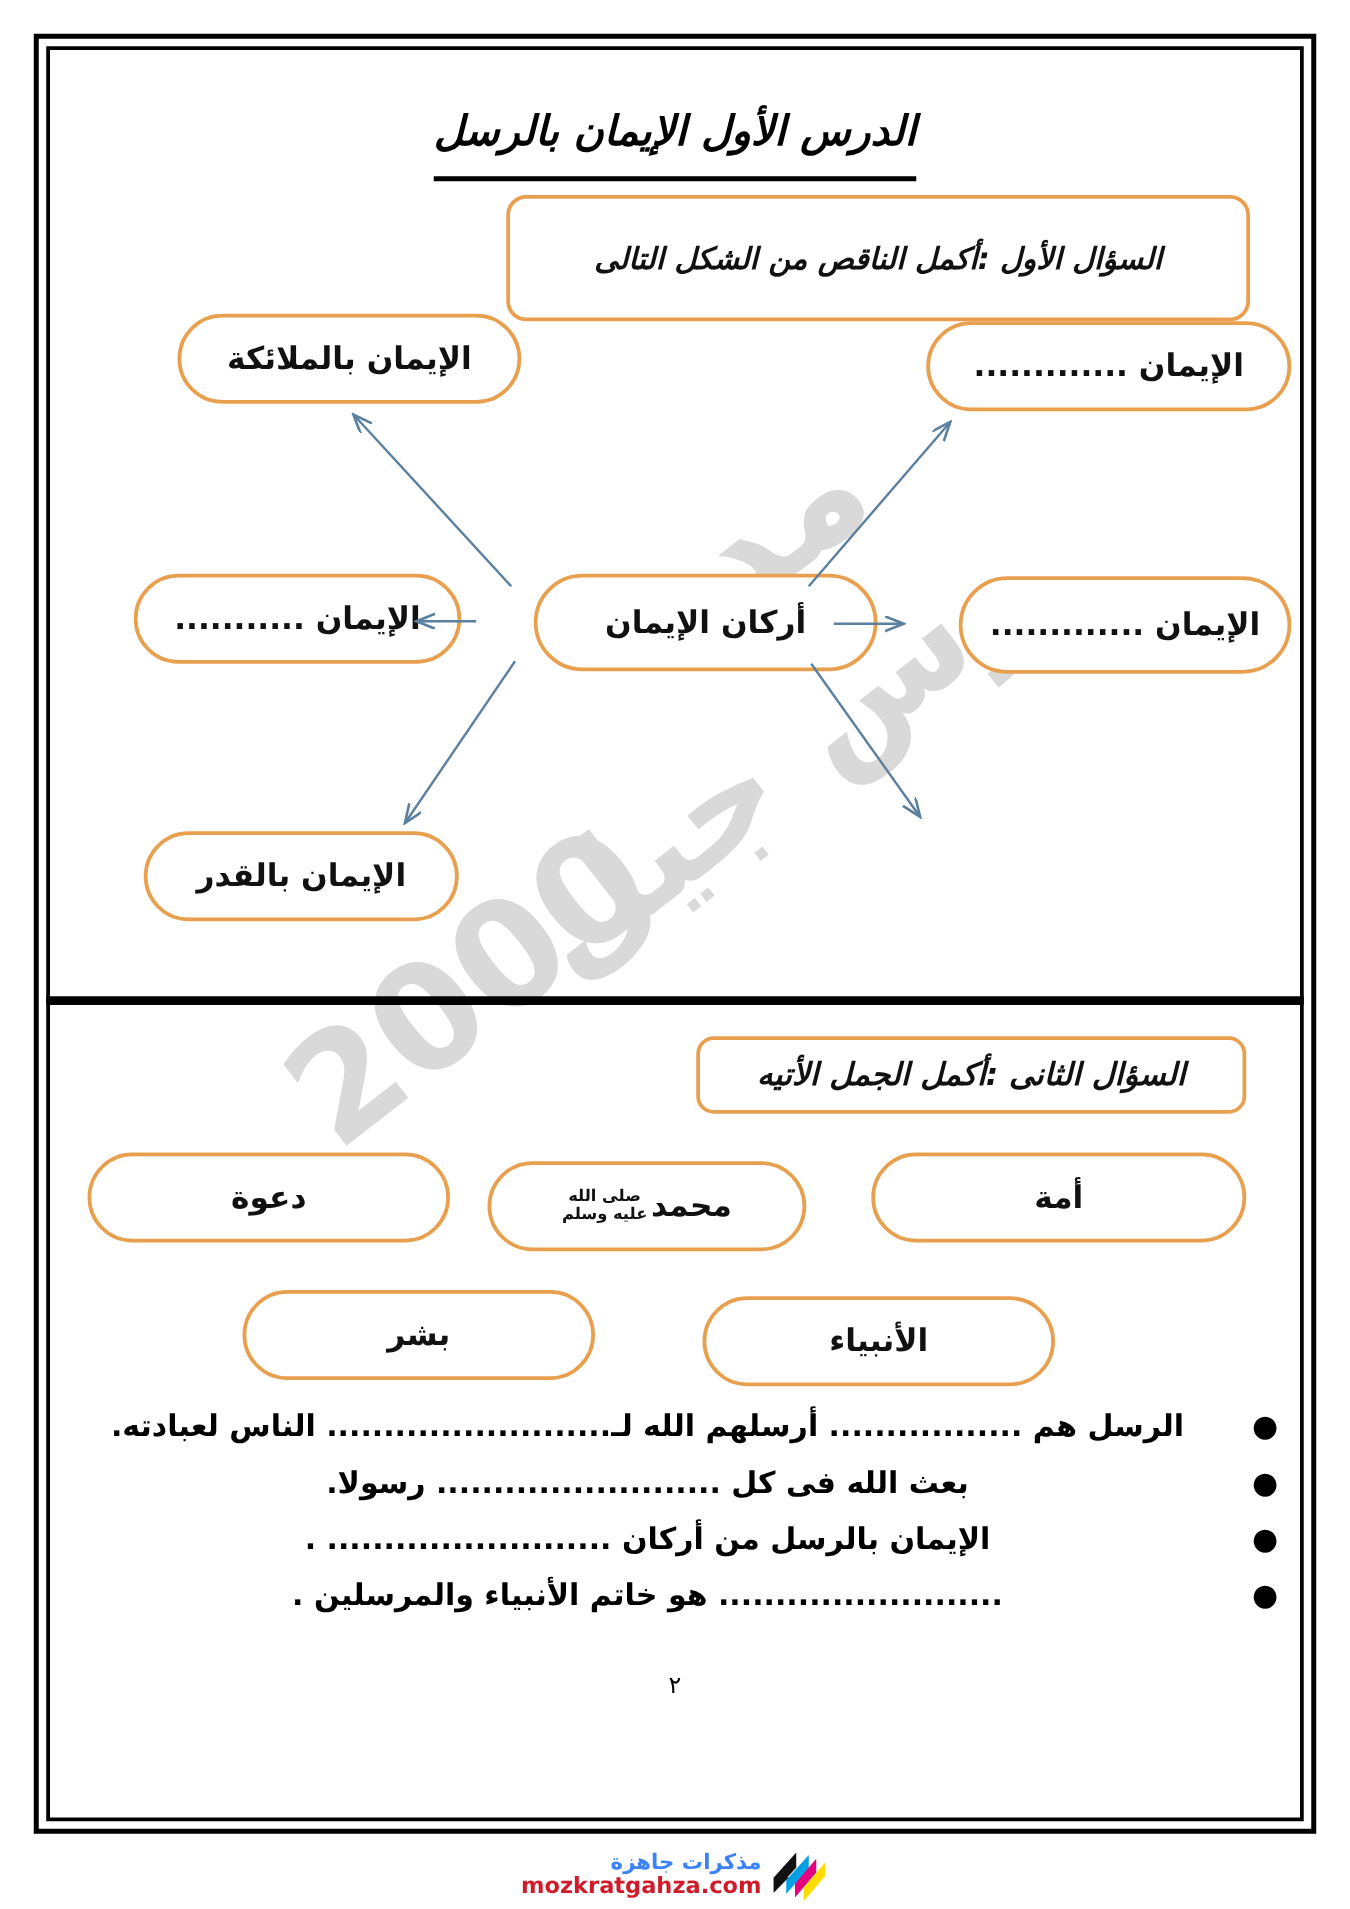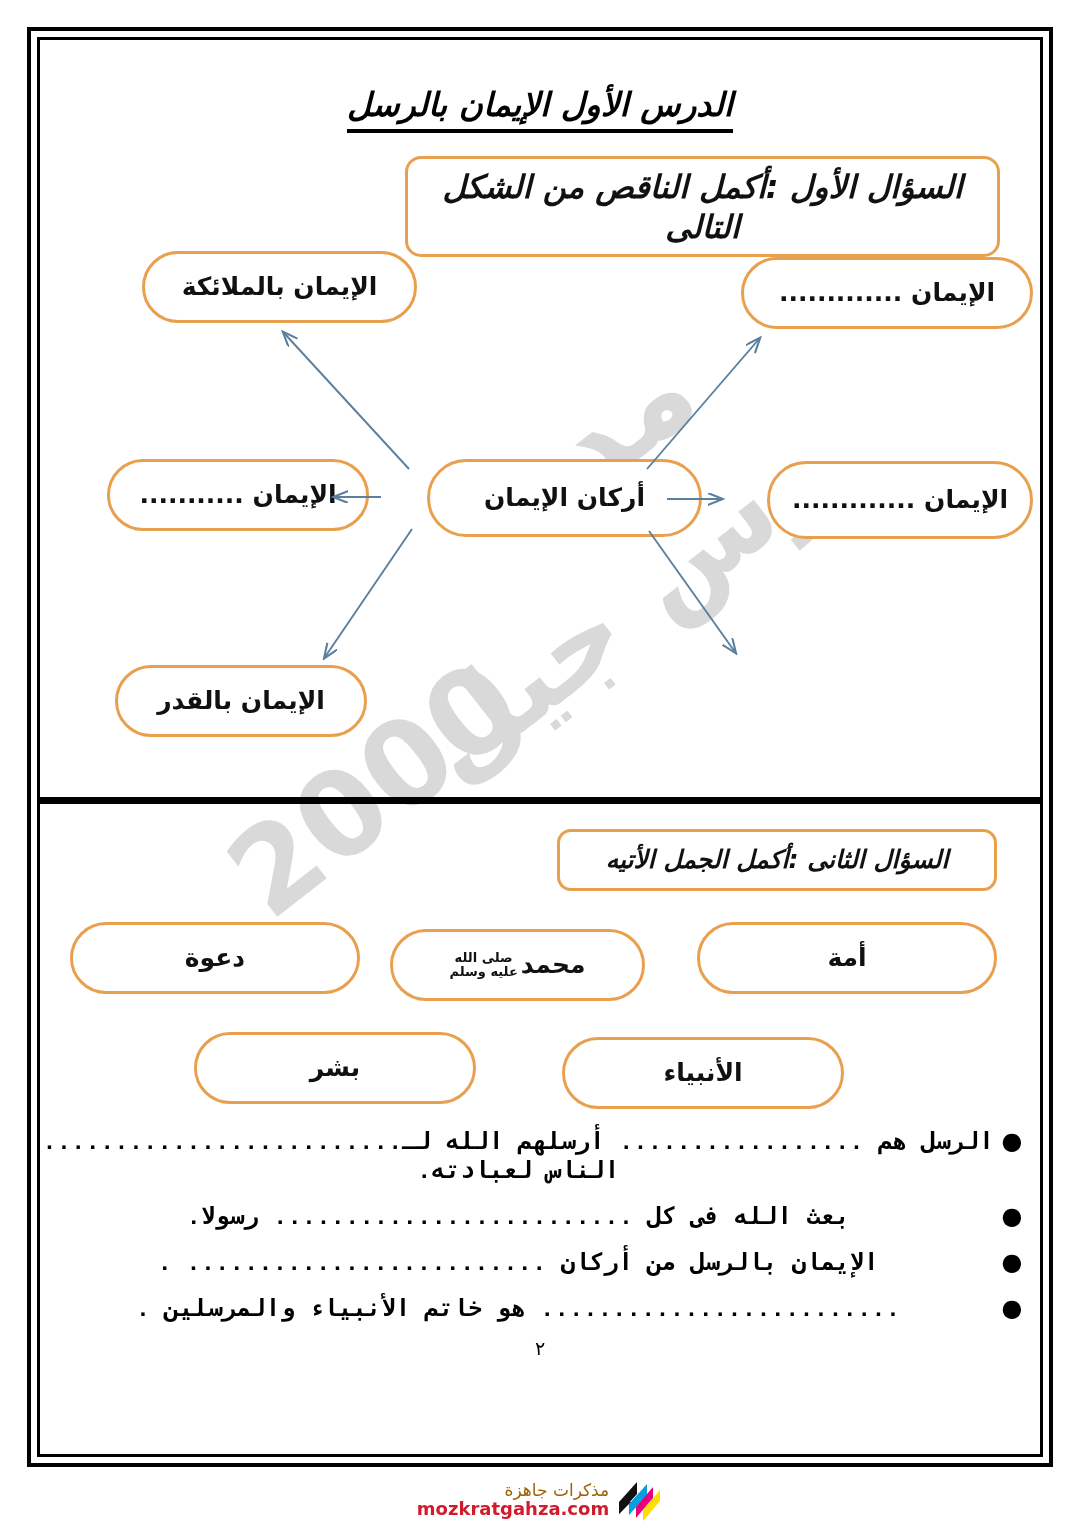--- a/index.html
+++ b/index.html
@@ -61,42 +61,42 @@
     position: absolute;
     left: 0; top: 48px; width: 100%;
     text-align: center;
     font-size: 33px;
     font-weight: 700;
     font-style: italic;
     color: #000;
   }
   .title span {
     border-bottom: 4px solid #000;
-    padding-bottom: 5px;
+    padding-bottom: 17px;
   }
 
   
   .pill {
     position: absolute;
     border: 3px solid #e8a04f;
     border-radius: 42px;
     background: #fff;
     display: flex;
     align-items: center;
     justify-content: center;
     text-align: center;
     color: #111;
     line-height: 1.25;
   }
 
   
   .q1-head {
     left: 368px; top: 119px;
     width: 595px; height: 101px;
-    font-size: 32px;
+    font-size: 24px;
     font-weight: 700;
     font-style: italic;
     border-radius: 16px;
     border-width: 3px;
   }
 
   
   .node { font-size: 25px; font-weight: 700; margin-left: 40px; }
 
   .node-ml   { left: 65px;  top: 214px; width: 275px; height: 72px; }  
@@ -166,21 +166,20 @@
     color: #000;
     text-align: center;
   }
   .bullet-text {
     flex: 1;
     font-size: 24px;
     font-weight: 700;
     color: #000;
     text-align: center;
     letter-spacing: 0;
-    font-family: Liberation Mono, monospace;
   }
 
   
   .page-num {
     position: absolute;
     left: 0; top: 1300px;
     width: 100%;
     text-align: center;
     font-size: 19px;
     color: #000;
@@ -194,22 +193,22 @@
     display: flex;
     align-items: center;
     justify-content: center;
     gap: 8px;
     z-index: 5;
   }
   .brand-logo { width: 46px; height: 44px; }
   .brand-text { display: flex; flex-direction: column; align-items: flex-start; }
   .brand-ar {
     font-size: 17px;
-    color: #a16207;
-    font-weight: 400;
+    color: #3b82f6;
+    font-weight: 700;
     letter-spacing: 1px;
     line-height: 1.1;
   }
   .brand-url {
     font-size: 18px;
     color: #d11a2a;
     font-weight: 700;
     font-family: "DejaVu Sans", sans-serif;
     direction: ltr;
     line-height: 1.1;

